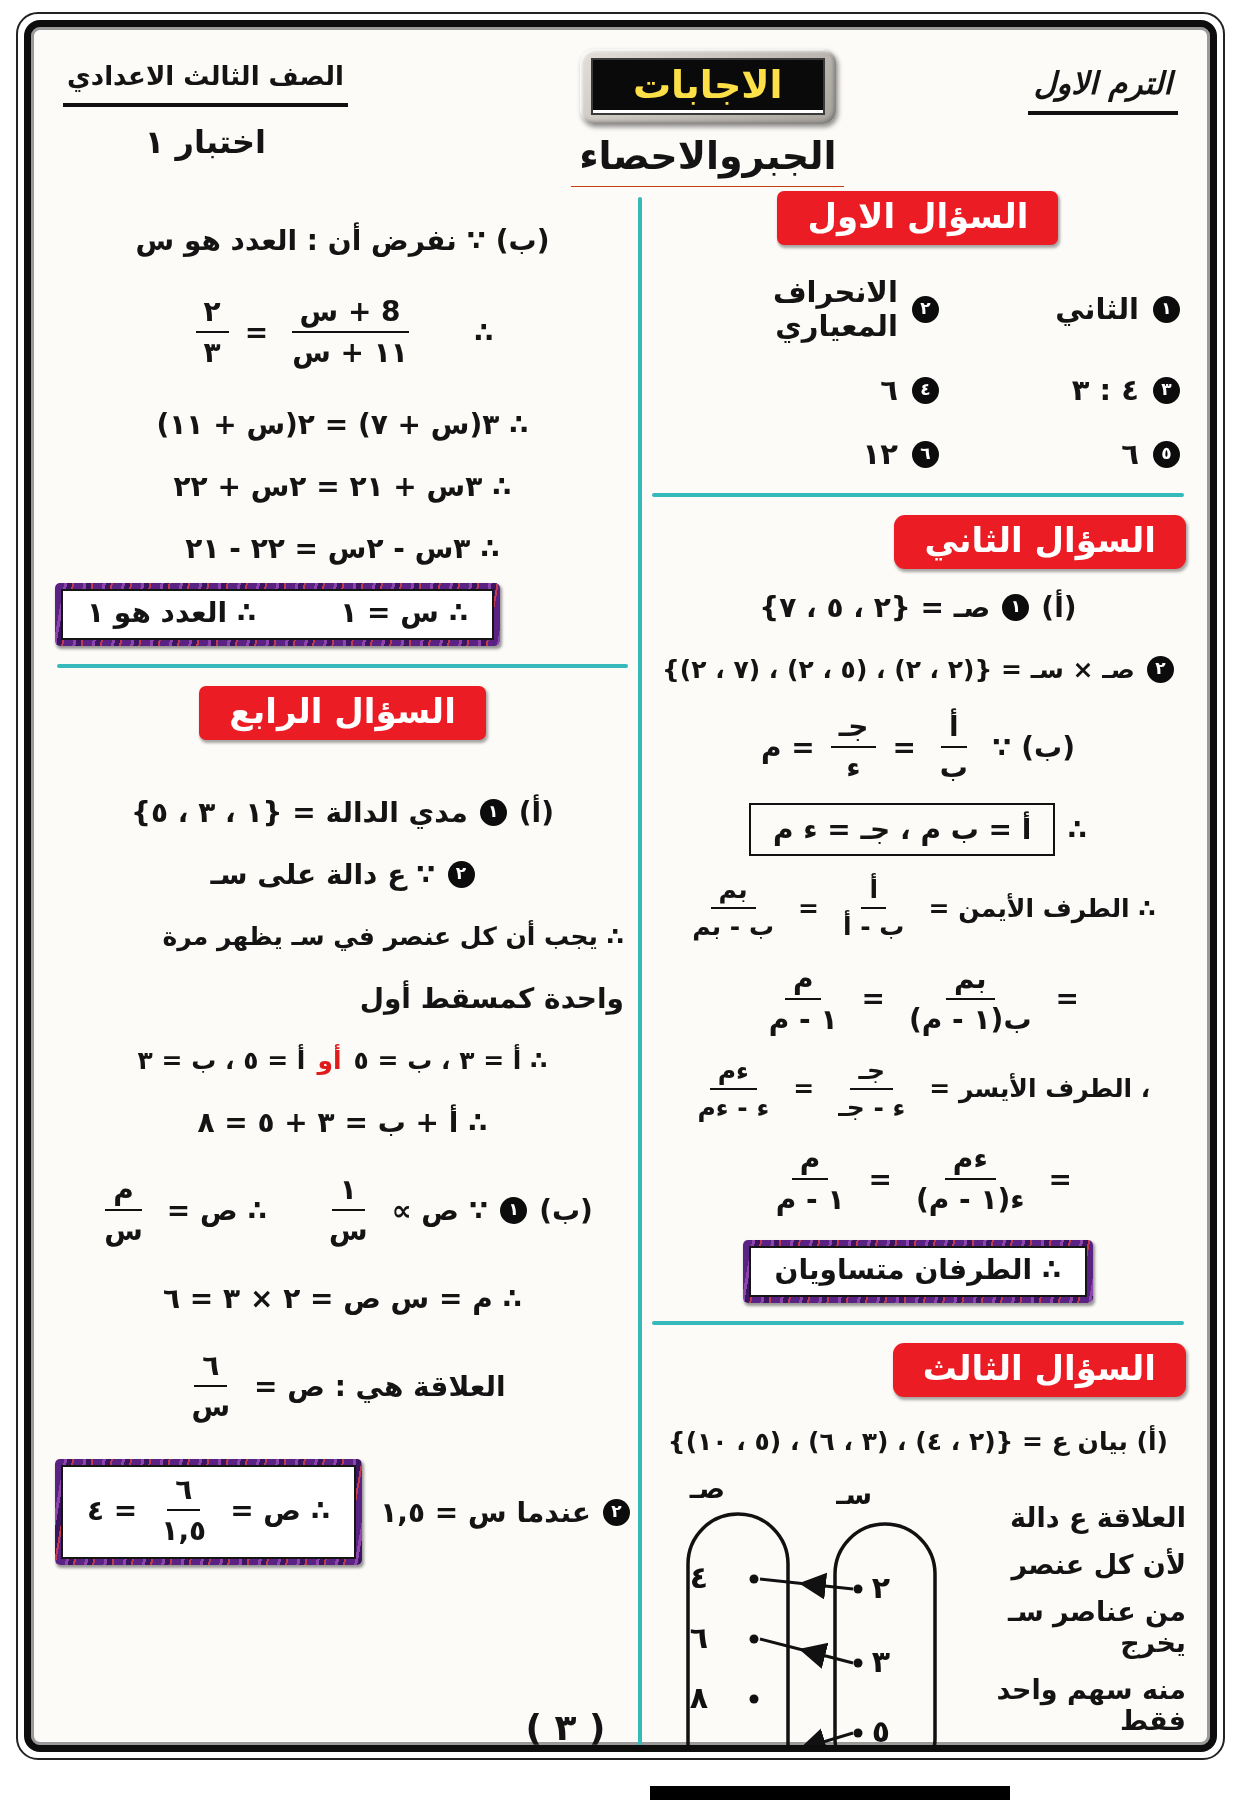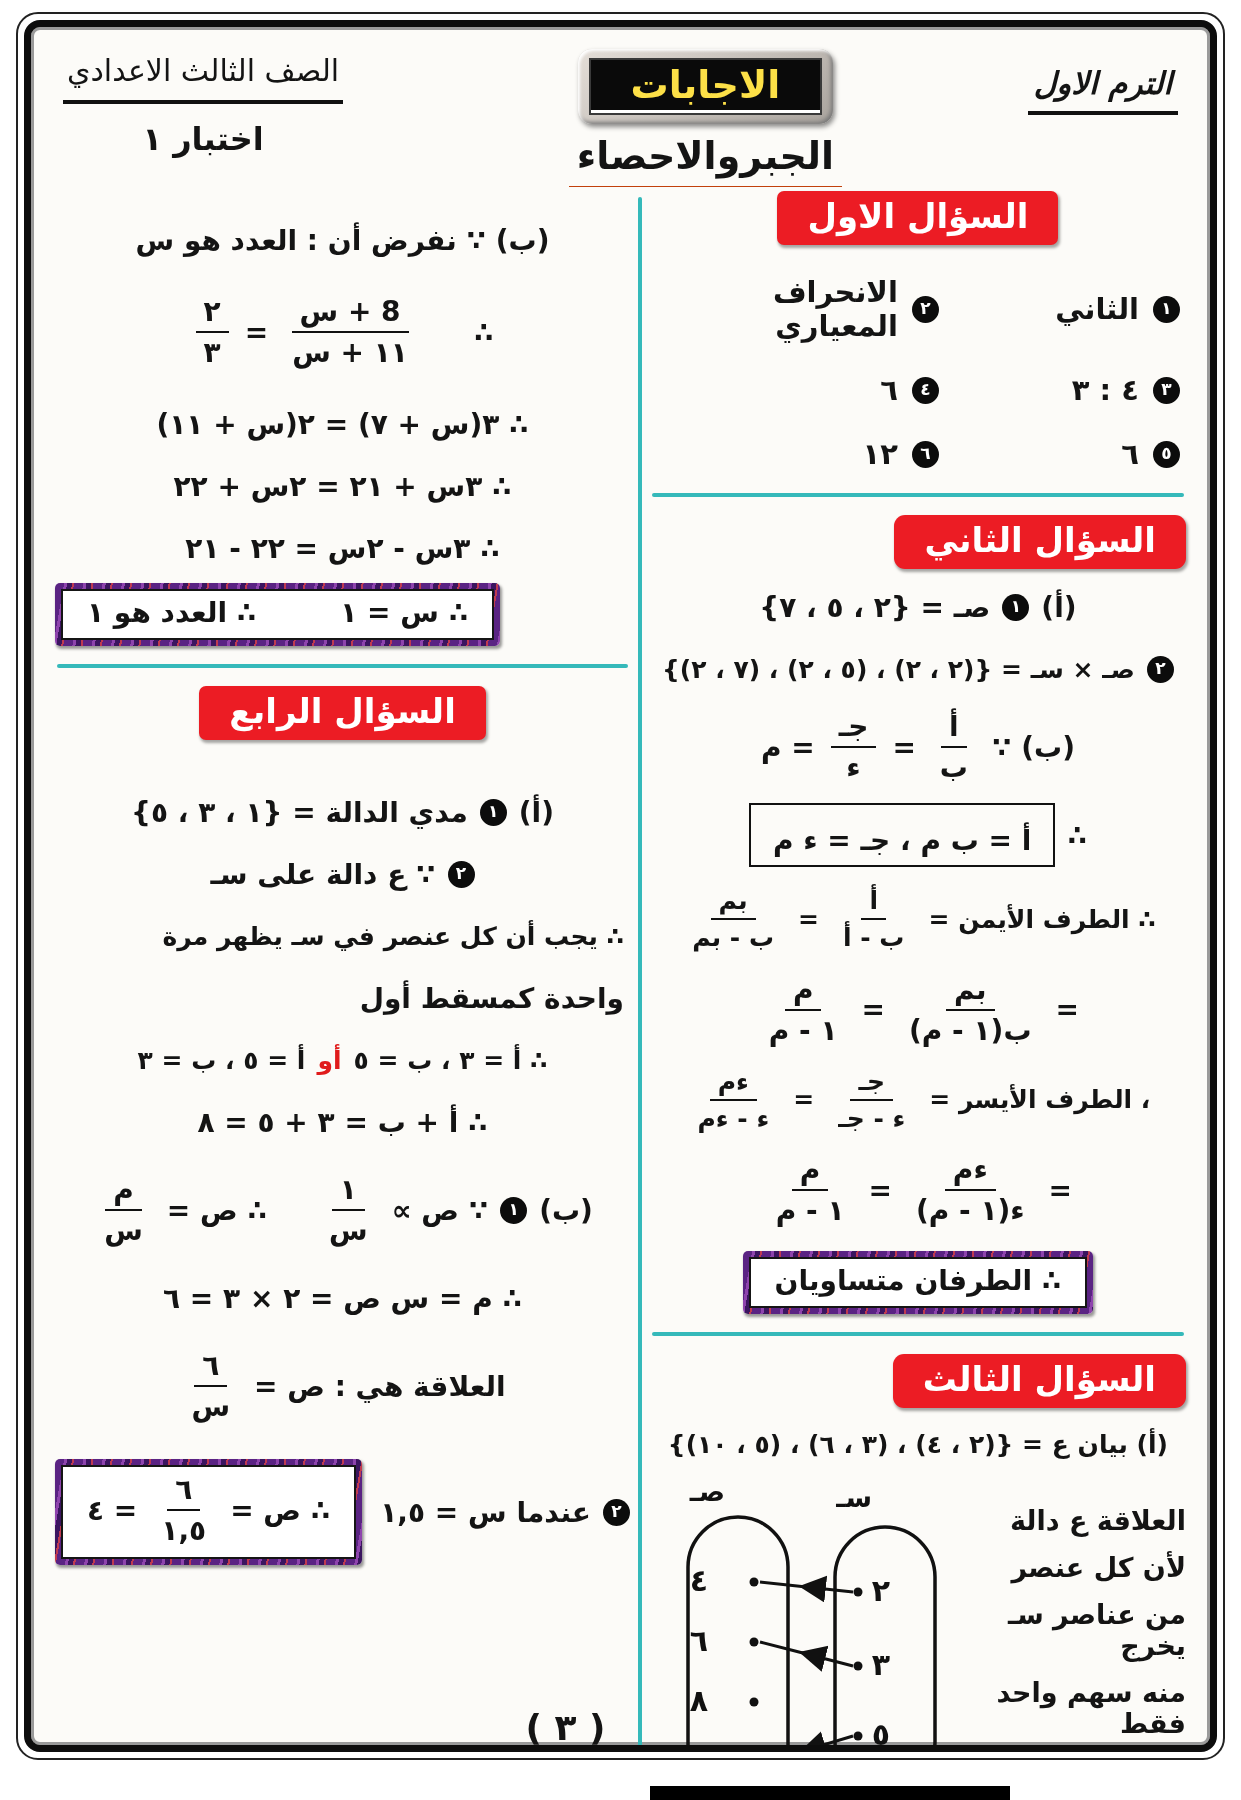--- a/index.html
+++ b/index.html
@@ -10,21 +10,21 @@
   .outer{position:absolute;top:12px;left:16px;right:16px;bottom:40px;border:2px solid #222;border-radius:22px;padding:6px;background:#fff;}
   .page{height:100%;border:7px solid #0d0d0d;border-radius:16px;box-shadow:inset 0 0 0 3px #9a9a9a;background:var(--paper);padding:14px 22px 0;overflow:hidden;}
   
   header{display:flex;justify-content:space-between;align-items:flex-start;padding:8px 10px 4px;}
   .h-term{font-size:31px;font-weight:800;padding:4px 6px 10px;border-bottom:4px solid #111;margin-top:12px;font-style:italic;}
   .h-center{display:flex;flex-direction:column;align-items:center;margin-right:-40px;}
   .answers-frame{background:linear-gradient(145deg,#e4ded8,#aaa49e);border-radius:14px;padding:9px 11px;box-shadow:inset 2px 2px 3px #fff,inset -2px -2px 4px #777,2px 3px 5px rgba(0,0,0,.45);}
   .answers-box{background:#0a0a0a;color:#fde047;font-size:38px;font-weight:800;padding:3px 40px 6px;border:2px solid #3a3a3a;box-shadow:inset 0 -7px 0 -4px #fff;}
   .h-subject{font-size:38px;font-weight:800;margin-top:10px;padding:0 8px 8px;border-bottom:1px solid #c2410c;}
   .h-left{display:flex;flex-direction:column;align-items:center;}
-  .h-grade{font-size:30px;font-weight:400;padding:4px 4px 12px;border-bottom:4px solid #111;}
+  .h-grade{font-size:26px;font-weight:700;padding:4px 4px 12px;border-bottom:4px solid #111;margin-top:8px;}
   .h-exam{font-size:32px;font-weight:800;letter-spacing:4px;margin-top:16px;}
   
   main{display:flex;align-items:stretch;padding:0 2px;}
   .vdiv{width:4px;background:var(--teal);border-radius:2px;margin:6px 8px 40px;}
   .col{display:flex;flex-direction:column;}
   .col-q{width:560px;}   
   .col-a{width:585px;margin-top:18px;} 
   .banner{display:inline-block;background:var(--red);color:#fff;font-size:34px;font-weight:800;padding:5px 30px 9px;border-radius:7px;box-shadow:1.5px 2.5px 3px rgba(0,0,0,.35);width:max-content;}
   .b-center{align-self:center;}
   .b-right{align-self:flex-start;border-radius:11px;}
@@ -34,21 +34,21 @@
   .q1cell{display:flex;align-items:center;gap:14px;font-size:29px;font-weight:800;}
   .cnum{display:inline-flex;flex-shrink:0;width:27px;height:27px;border-radius:50%;background:#0c0c0c;color:#fff;font-size:17px;font-weight:800;align-items:center;justify-content:center;padding-bottom:3px;}
   
   .ln{display:flex;align-items:center;justify-content:center;gap:12px;font-size:28px;font-weight:700;margin:9px 0;min-height:44px;flex-wrap:nowrap;white-space:nowrap;}
   .ln.small{font-size:25px;}
   .ln.rt{justify-content:flex-start;padding-right:6px;}
   .frac{display:inline-flex;flex-direction:column;align-items:center;vertical-align:middle;margin:0 4px;}
   .frac .fn{padding:0 8px 2px;border-bottom:2.5px solid #111;line-height:1.25;}
   .frac .fd{padding:2px 8px 0;line-height:1.25;}
   .red{color:#e01b1b;font-weight:800;}
-  .eqbox{display:inline-flex;align-items:center;gap:10px;border:2.5px solid #111;padding:19px 22px 8px;text-align:right;}
+  .eqbox{display:inline-flex;align-items:center;gap:10px;border:2.5px solid #111;padding:8px 22px 8px;text-align:right;}
   .rope{background:repeating-linear-gradient(100deg,var(--rope1) 0 9px,var(--rope2) 9px 12px,var(--rope3) 12px 17px,#c03a50 17px 19px);padding:6px;border-radius:5px;box-shadow:1.5px 2.5px 3px rgba(0,0,0,.4);width:max-content;}
   .rope-inner{background:#fff;border:2px solid #151515;display:flex;align-items:center;gap:12px;font-size:28px;font-weight:700;padding:5px 24px 9px;}
   
   .q3row{display:flex;margin-top:4px;gap:4px;}
   .q3notes{display:flex;flex-direction:column;gap:16px;font-size:27px;font-weight:700;padding-top:26px;}
   .q3svg{flex-shrink:0;}
   
   .pagenum{position:absolute;bottom:52px;left:0;right:110px;text-align:center;font-size:36px;font-weight:800;letter-spacing:6px;}
   .bbar{position:absolute;bottom:0;left:650px;width:360px;height:14px;background:#000;}
 </style>
@@ -186,21 +186,21 @@
 
       <div class="rope b-center" style="align-self:center;margin-top:14px">
         <div class="rope-inner">
               <span>∴ الطرفان متساويان</span>
             </div>
       </div>
 
       <div class="tdiv"></div>
       <div class="banner b-right">السؤال الثالث</div>
 
-      <div class="ln small" style="margin-top:14px">
+      <div class="ln small" style="margin-top:22px">
             <span>(أ) بيان ع = {(٢ ، ٤) ، (٣ ، ٦) ، (٥ ، ١٠)}</span>
           </div>
 
       <div class="q3row">
         <div class="q3notes">
           <div>العلاقة ع دالة</div>
           <div>لأن كل عنصر</div>
           <div>من عناصر سـ يخرج</div>
           <div>منه سهم واحد فقط</div>
         </div>

